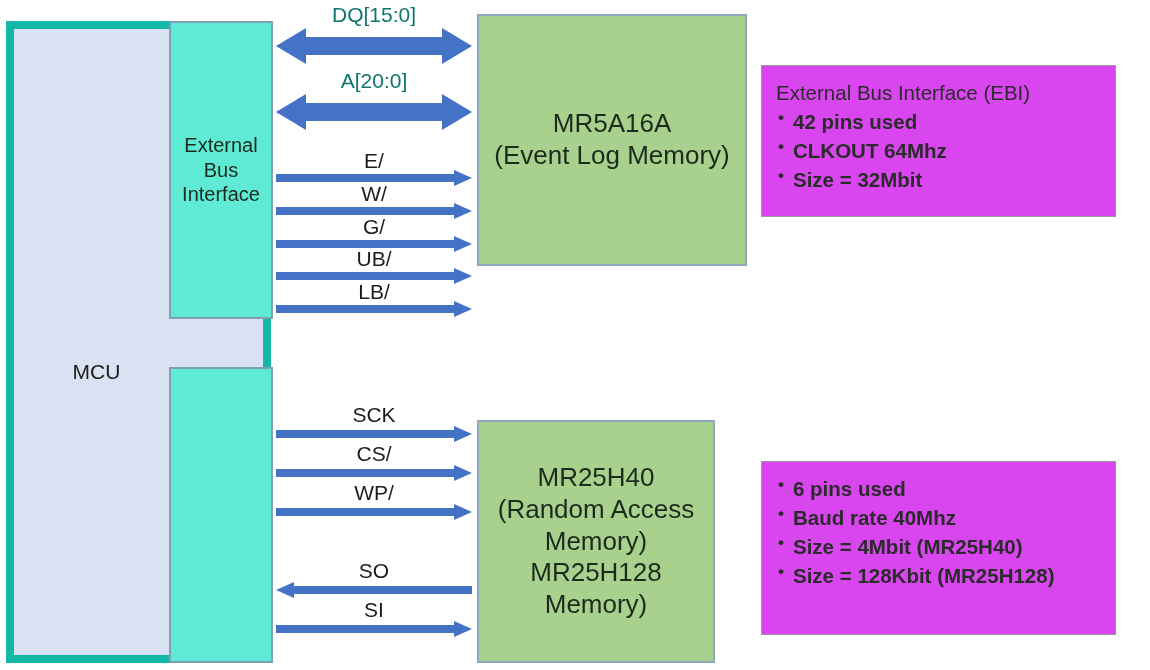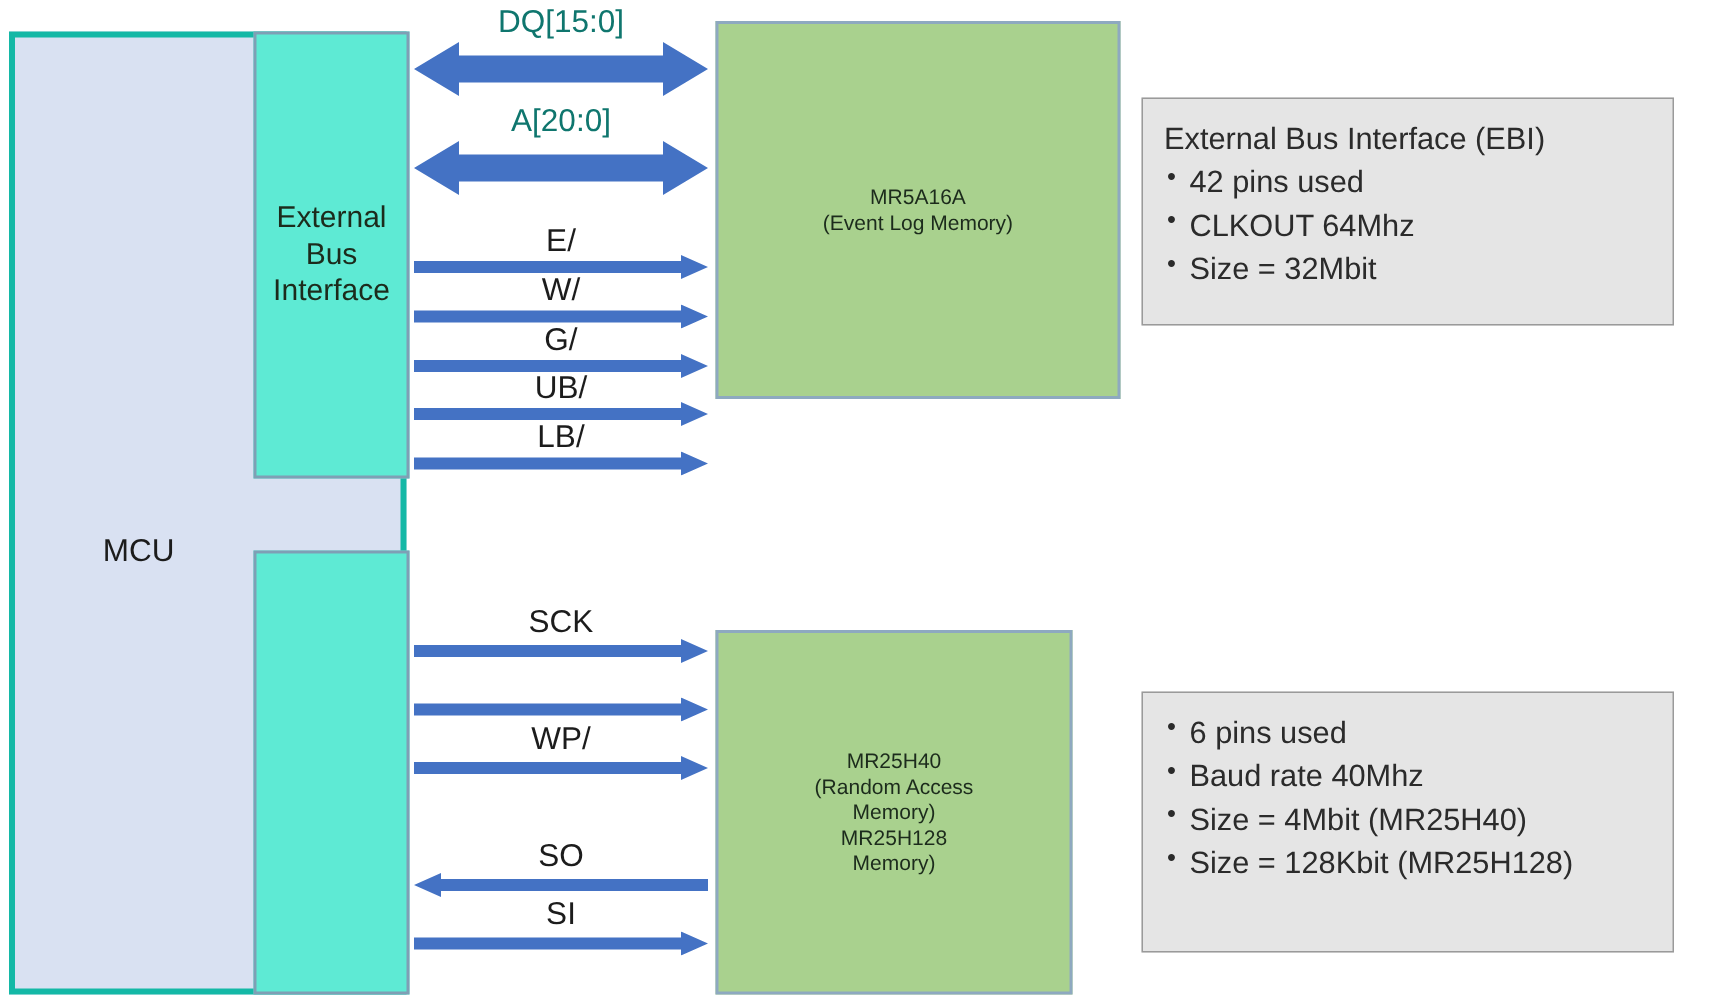--- a/index.html
+++ b/index.html
@@ -25,67 +25,68 @@
     box-sizing: border-box;
     display: flex;
     align-items: center;
     justify-content: center;
     text-align: center;
     line-height: 1.22;
   }
 
   .mcu-block {
     background: #D9E1F2;
-    border: 4px solid #14b8a6;
+    border: 8px solid #14b8a6;
   }
   .mcu-label {
     position: absolute;
     left: 0;
     width: 165px;
     text-align: center;
     font-size: 21px;
     color: #1c1c1c;
   }
 
   .green-block {
     background: #5eead4;
     border: 2px solid #7F9FB5;
     color: #1c2b1c;
   }
 
   .mem-block {
     background: #A9D18E;
     border: 2px solid #8EA9C0;
     color: #1c2b1c;
-    font-size: 14px;
+    font-size: 26px;
   }
   .mem-block .mem-text { padding: 0 6px; }
 
   .ebi-label {
     font-size: 20px;
     color: #1c2b1c;
     padding: 0 2px;
   }
 
   
   .info-box {
     position: absolute;
     box-sizing: border-box;
-    background: #e5e5e5;
+    background: #d946ef;
     border: 1.5px solid #9a9a9a;
     padding: 12px 14px 10px 14px;
     font-size: 20.5px;
     color: #2b2b2b;
     line-height: 1.42;
   }
   .info-box .info-title { display: block; white-space: nowrap; }
   .info-box ul {
     list-style: none;
     margin: 0;
     padding: 0;
+    font-weight: bold;
   }
   .info-box li {
     position: relative;
     padding-left: 17px;
     white-space: nowrap;
   }
   .info-box li::before {
     content: "\2022";
     position: absolute;
     left: 2px;
@@ -200,20 +201,21 @@
   </div>
 
   <div class="sig" style="left:276px; top:404px; width:196px; height:36px;">
     <span class="sig-label" style="top:0px;">SCK</span>
     <svg width="196" height="16" viewBox="0 0 196 16" style="position:absolute; top:22px; left:0;">
       <polygon points="0,4 178,4 178,0 196,8 178,16 178,12 0,12" fill="#4472C4"></polygon>
     </svg>
   </div>
 
   <div class="sig" style="left:276px; top:443px; width:196px; height:36px;">
+    <span class="sig-label" style="top:0px;">CS/</span>
     <svg width="196" height="16" viewBox="0 0 196 16" style="position:absolute; top:22px; left:0;">
       <polygon points="0,4 178,4 178,0 196,8 178,16 178,12 0,12" fill="#4472C4"></polygon>
     </svg>
   </div>
 
   <div class="sig" style="left:276px; top:482px; width:196px; height:36px;">
     <span class="sig-label" style="top:0px;">WP/</span>
     <svg width="196" height="16" viewBox="0 0 196 16" style="position:absolute; top:22px; left:0;">
       <polygon points="0,4 178,4 178,0 196,8 178,16 178,12 0,12" fill="#4472C4"></polygon>
     </svg>

